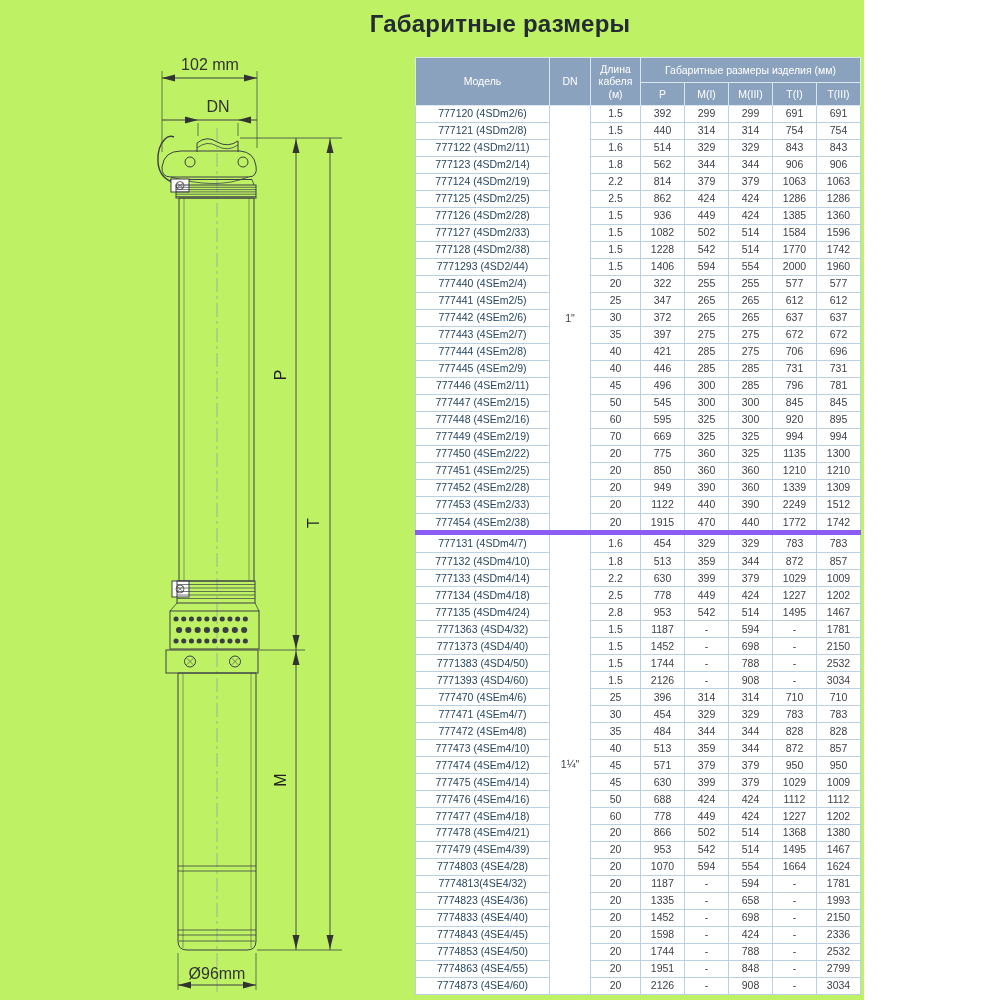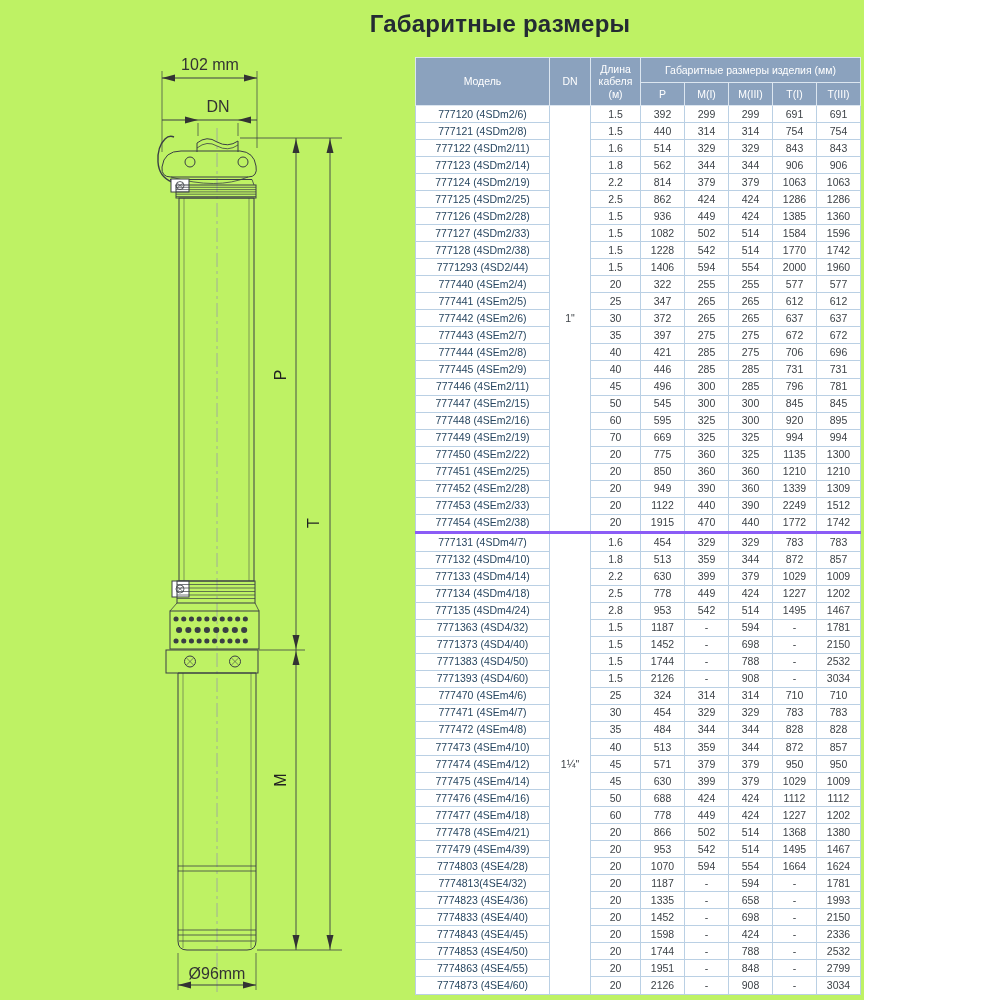--- a/index.html
+++ b/index.html
@@ -14,21 +14,21 @@
              border-collapse:collapse;table-layout:fixed;background:#fff;}
   table.dims th{background:#8ba2be;color:#fff;font-weight:400;font-size:10.5px;
                 border:1px solid #dce6f0;padding:2px 1px;line-height:1.15;}
   table.dims thead tr.h1 th{height:20px;}
   table.dims thead tr.h2 th{height:18px;}
   table.dims td{border:1px solid #bad0e4;font-size:10.5px;text-align:center;
                 padding:0;line-height:1.05;color:#3d4247;background:#fff;
                 white-space:nowrap;overflow:hidden;}
   table.dims td.model{color:#274660;}
   table.dims td.dn-cell{vertical-align:middle;color:#3d4247;}
-  table.dims tr.group-start td{border-top:3px solid #8b5cf6;}
+  table.dims tr.group-start td{border-top:5px solid #8b5cf6;}
 </style>
 </head>
 <body>
 
 <div class="page">
 
   <div class="title">Габаритные размеры</div>
 
   <svg class="diagram" width="1000" height="1000" viewBox="0 0 1000 1000" fill="none" stroke="#3a3f44" stroke-width="1">
 
@@ -482,21 +482,21 @@
       <td>1.5</td>
       <td>2126</td>
       <td>-</td>
       <td>908</td>
       <td>-</td>
       <td>3034</td>
     </tr>
         <tr>
       <td class="model">777470 (4SEm4/6)</td>
       <td>25</td>
-      <td>324</td>
+      <td>396</td>
       <td>314</td>
       <td>314</td>
       <td>710</td>
       <td>710</td>
     </tr>
         <tr>
       <td class="model">777471 (4SEm4/7)</td>
       <td>30</td>
       <td>454</td>
       <td>329</td>

